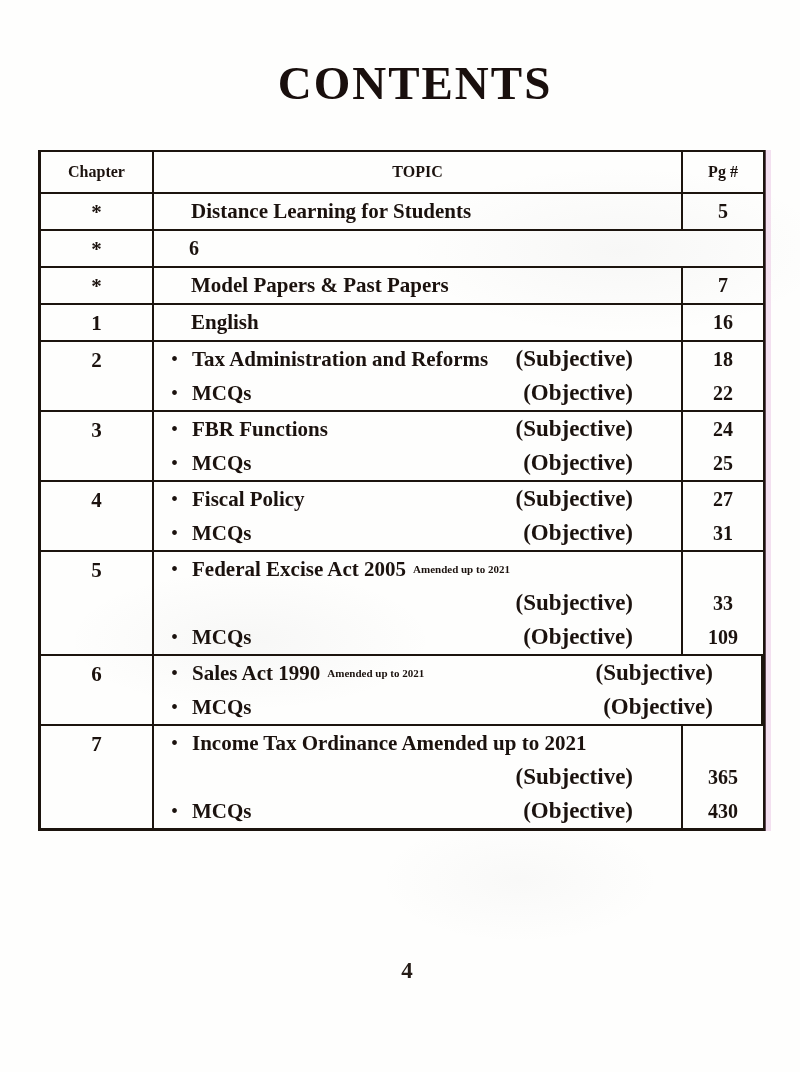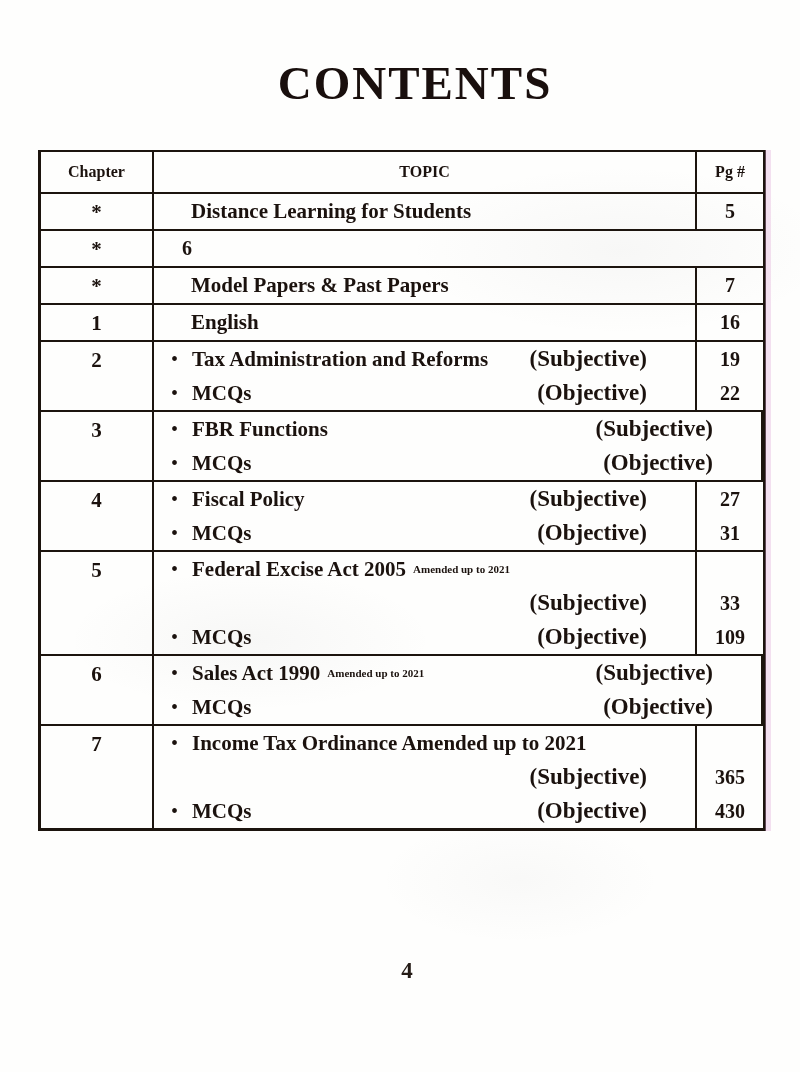--- a/index.html
+++ b/index.html
@@ -54,21 +54,21 @@
     font-size:21px;
     line-height:34px;
     padding-top:1px;
   }
   .cell.topic{
     flex:1;
     border-right:2px solid #1c140e;
     min-width:0;
   }
   .cell.pg{
-    width:66px;
+    width:80px;
     text-align:center;
     font-weight:bold;
     font-size:20px;
   }
   .row.header .cell{
     height:40px;
     display:flex;align-items:center;justify-content:center;
     font-size:16px;font-weight:bold;
     line-height:normal;padding-top:0;
   }
@@ -191,41 +191,45 @@
             </div>
             <div class="entry">
               <span class="left">
                 <span class="bullet">•</span>
                 <span class="title">MCQs</span>
               </span>
               <span class="tag">(Objective)</span>
             </div>
           </div>
           <div class="cell pg">
-            <div class="pgline">19</div>
+            <div class="pgline">18</div>
             <div class="pgline">22</div>
           </div>
         </div>
         <div class="row">
           <div class="cell chapter">3</div>
           <div class="cell topic">
             <div class="entry">
               <span class="left">
                 <span class="bullet">•</span>
                 <span class="title">FBR Functions</span>
               </span>
               <span class="tag">(Subjective)</span>
             </div>
             <div class="entry">
               <span class="left">
                 <span class="bullet">•</span>
                 <span class="title">MCQs</span>
               </span>
               <span class="tag">(Objective)</span>
             </div>
+          </div>
+          <div class="cell pg">
+            <div class="pgline">24</div>
+            <div class="pgline">25</div>
           </div>
         </div>
         <div class="row">
           <div class="cell chapter">4</div>
           <div class="cell topic">
             <div class="entry">
               <span class="left">
                 <span class="bullet">•</span>
                 <span class="title">Fiscal Policy</span>
               </span>

